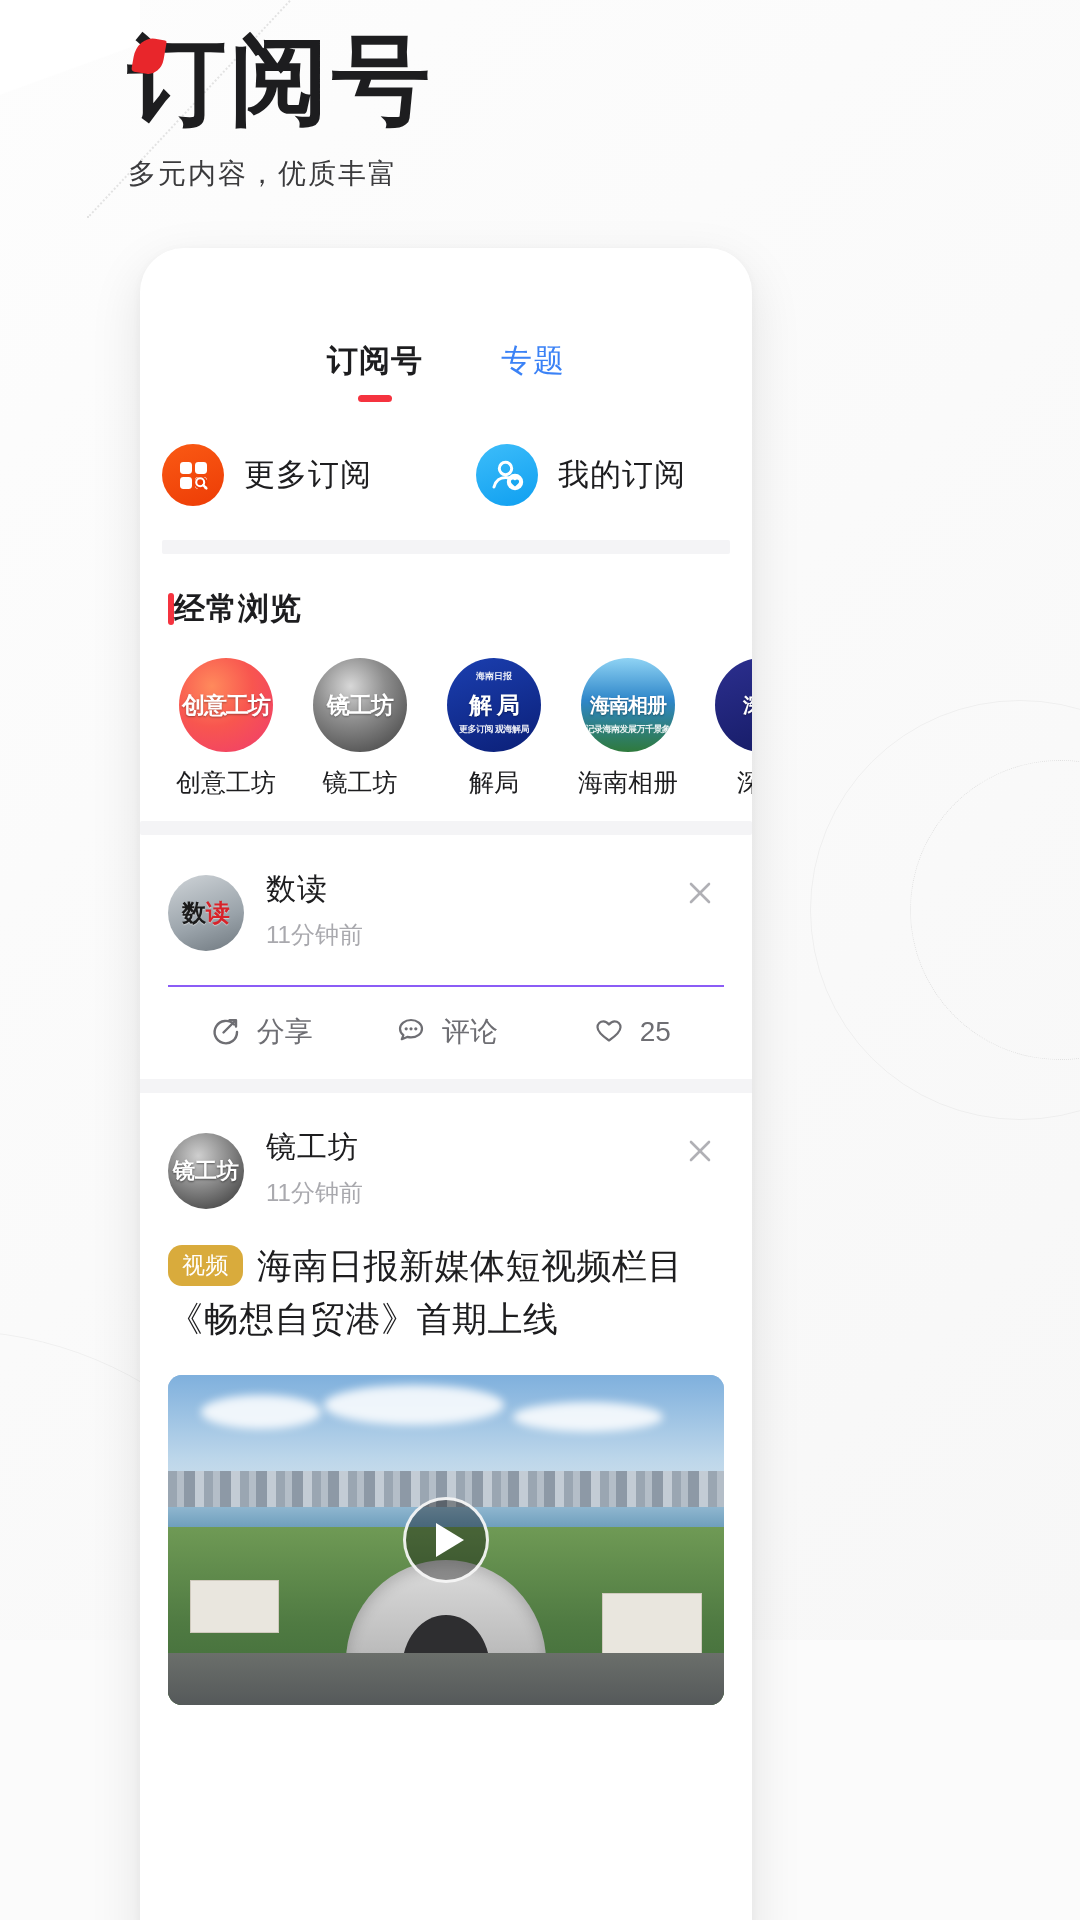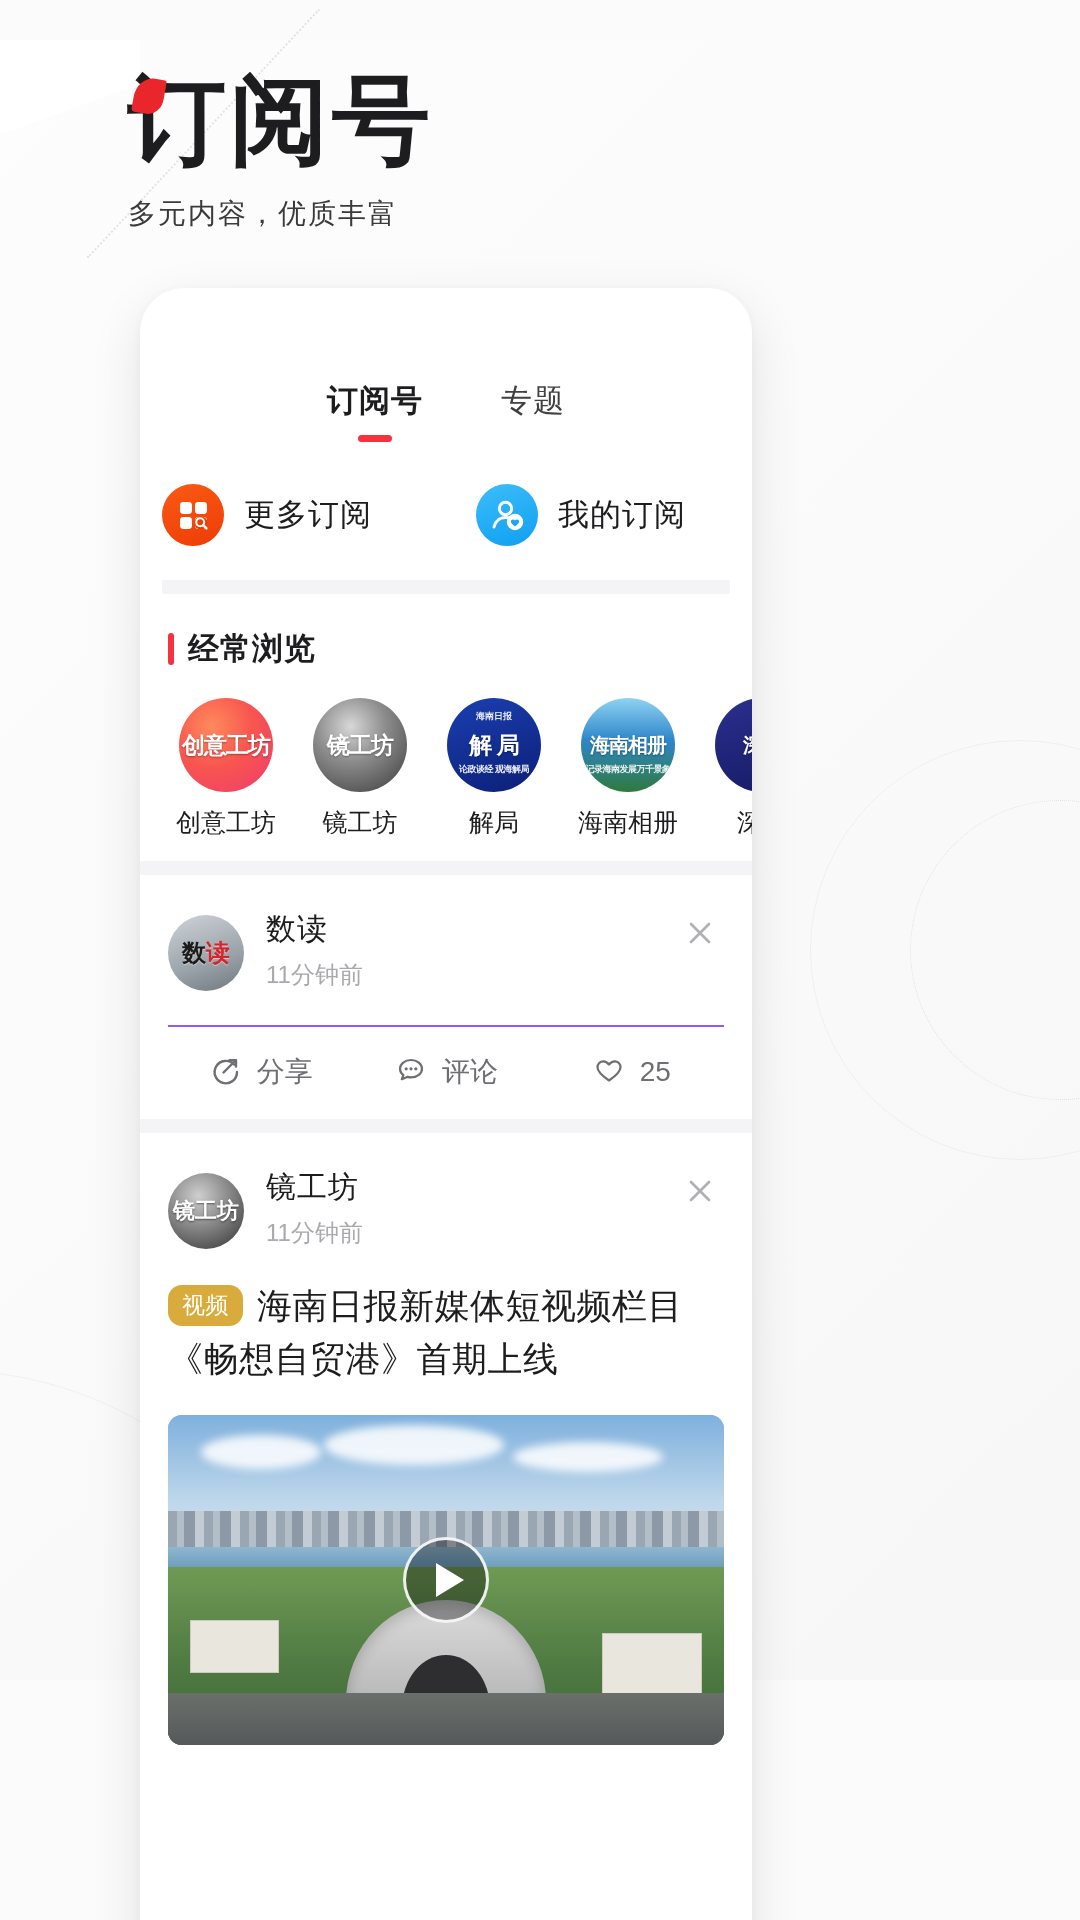--- a/index.html
+++ b/index.html
@@ -8,21 +8,20 @@
     font-family:"Liberation Sans","DejaVu Sans",sans-serif;
     background:#fbfbfb;
     overflow:hidden;
   }
   #root {
     position:relative;
     width:1080px; height:1640px;
     background:
       radial-gradient(circle at 102% 44%, rgba(0,0,0,0.035) 0 1px, transparent 1.5px) ,
       linear-gradient(135deg,#fdfdfd 0%,#f7f7f7 100%);
-    margin-top: 40px;
   }
 
   
   .bg-arc {
     position:absolute; border-radius:50%;
     border:1px solid rgba(0,0,0,0.045);
   }
   .bg-arc.a1 { width:420px; height:420px; right:-150px; top:700px; }
   .bg-arc.a2 { width:300px; height:300px; right:-130px; top:760px;
                border-style:dotted; border-color:rgba(0,0,0,0.10); }
@@ -75,21 +74,21 @@
     overflow:hidden;
   }
 
   
   .tabs {
     display:flex; justify-content:center; align-items:flex-start;
     gap:78px;
     padding-top:92px;
   }
   .tab { position:relative; text-align:center; }
-  .tab .tab-label { font-size:31px; color:#404040; letter-spacing:1px; }
+  .tab .tab-label { font-size:31px; color:#3b82f6; letter-spacing:1px; }
   .tab.active .tab-label { color:#1d1d1f; font-weight:600; }
   .tab-underline {
     margin:13px auto 0;
     width:34px; height:7px; border-radius:4px;
     background:#f5333f;
   }
 
   
   .quick {
     display:flex; align-items:center;
@@ -108,21 +107,21 @@
   }
   .qi-icon.blue { background:linear-gradient(160deg,#3dbdfa 0%,#0f9ff0 100%); }
   .qi-icon.orange { background:linear-gradient(160deg,#fa5a14 0%,#ed3c06 100%); }
   .qi-label { font-size:31px; color:#1d1d1f; letter-spacing:1px; white-space:nowrap; }
 
   
   .sep { height:14px; background:#f4f4f6; margin:34px 22px 0; border-radius:2px; }
   .sep.wide { margin:0; height:14px; background:#f4f4f6; }
 
   
-  .sec-head { display:flex; align-items:center; gap:14px; padding:34px 0 0 28px; }
+  .sec-head { display:flex; align-items:center; padding:34px 0 0 28px; }
   .sec-bar { width:6px; height:32px; background:#f5333f; border-radius:3px; }
   .sec-title { font-size:31px; font-weight:600; color:#1d1d1f; letter-spacing:1px; }
 
   
   .accounts {
     display:flex; gap:30px;
     padding:28px 0 22px 34px;
     overflow:hidden;
   }
   .acct { width:104px; flex:none; text-align:center; }
@@ -315,21 +314,21 @@
       <div class="acct">
         <div class="acct-av av-2">
           <span class="av-txt">镜工坊</span>
         </div>
         <div class="acct-name">镜工坊</div>
       </div>
       <div class="acct">
         <div class="acct-av av-3">
           <span class="av-top">海南日报</span>
           <span class="av-txt">解 局</span>
-          <span class="av-sub">论政谈经 观海解局</span>
+          <span class="av-sub">更多订阅 观海解局</span>
         </div>
         <div class="acct-name">解局</div>
       </div>
       <div class="acct">
         <div class="acct-av av-4">
           <span class="av-txt small">海南相册</span>
           <span class="av-sub">记录海南发展万千景象</span>
         </div>
         <div class="acct-name">海南相册</div>
       </div>

